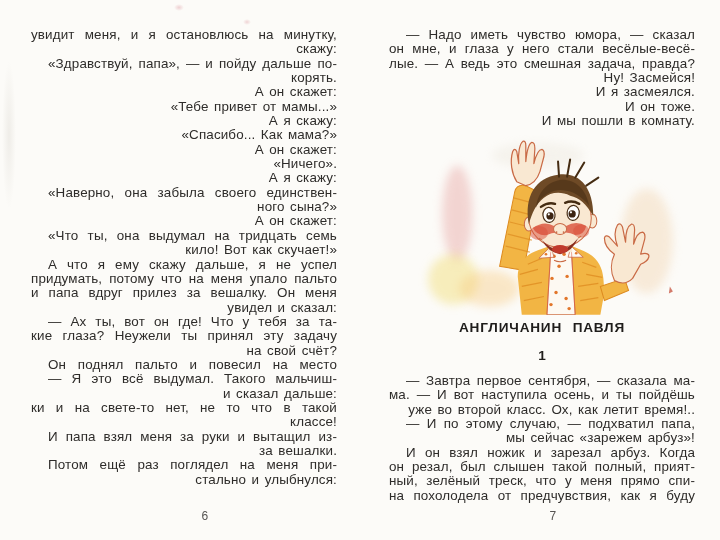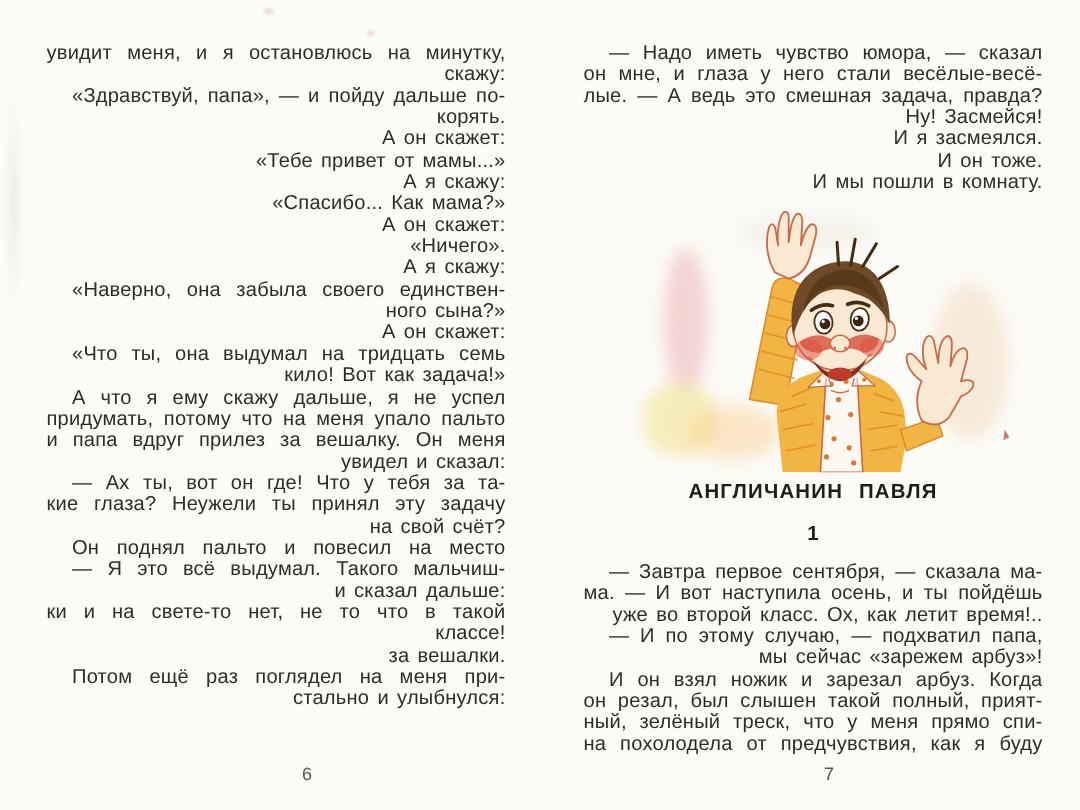--- a/index.html
+++ b/index.html
@@ -78,33 +78,34 @@
         <div class="line ind">«Тебе привет от мамы...»</div>
         <div class="line ind">А я скажу:</div>
         <div class="line ind">«Спасибо... Как мама?»</div>
         <div class="line ind">А он скажет:</div>
         <div class="line ind">«Ничего».</div>
         <div class="line ind">А я скажу:</div>
         <div class="line ind jst">«Наверно, она забыла своего единствен-</div>
         <div class="line">ного сына?»</div>
         <div class="line ind">А он скажет:</div>
         <div class="line ind jst">«Что ты, она выдумал на тридцать семь</div>
-        <div class="line">кило! Вот как задача!»</div>
+        <div class="line">кило! Вот как скучает!»</div>
         <div class="line ind jst">А что я ему скажу дальше, я не успел</div>
         <div class="line jst">придумать, потому что на меня упало пальто</div>
         <div class="line jst">и папа вдруг прилез за вешалку. Он меня</div>
         <div class="line">увидел и сказал:</div>
         <div class="line ind jst">— Ах ты, вот он где! Что у тебя за та-</div>
         <div class="line jst">кие глаза? Неужели ты принял эту задачу</div>
         <div class="line">на свой счёт?</div>
         <div class="line ind jst">Он поднял пальто и повесил на место</div>
         <div class="line ind jst">— Я это всё выдумал. Такого мальчиш-</div>
         <div class="line">и сказал дальше:</div>
         <div class="line jst">ки и на свете-то нет, не то что в такой</div>
         <div class="line">классе!</div>
+        <div class="line ind jst">И папа взял меня за руки и вытащил из-</div>
         <div class="line">за вешалки.</div>
         <div class="line ind jst">Потом ещё раз поглядел на меня при-</div>
         <div class="line">стально и улыбнулся:</div>
       </div>
     <div class="pagenum left">6</div>
   </section>
 
   <section>
     <div class="text-block text-right-top">
         <div class="line ind jst">— Надо иметь чувство юмора, — сказал</div>

